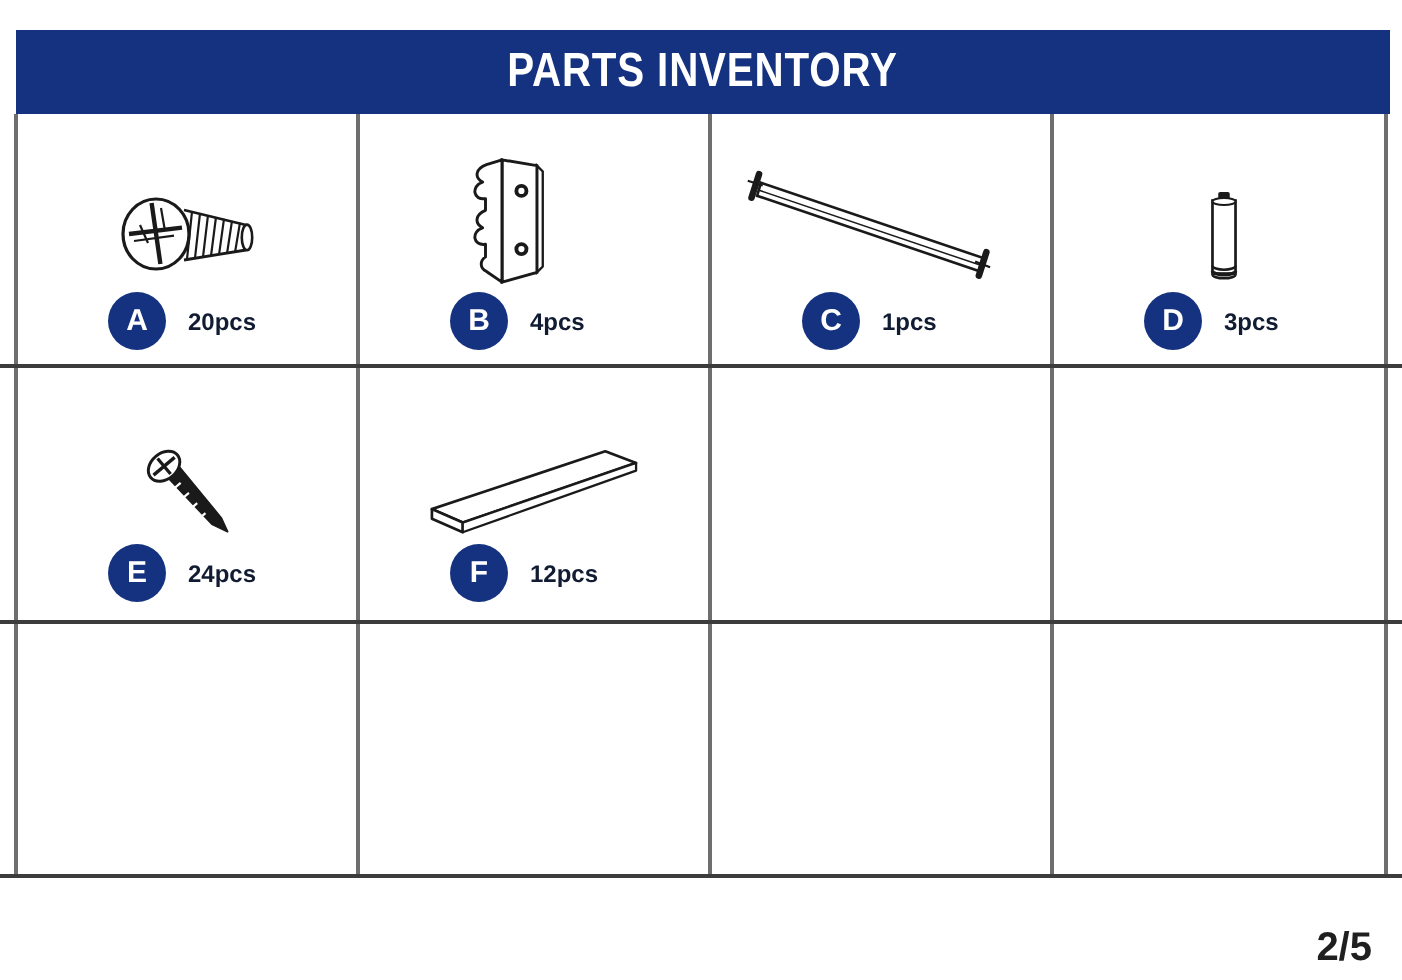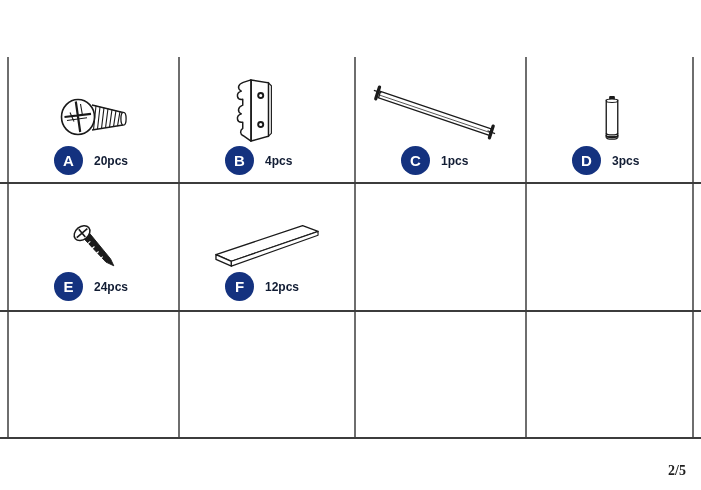--- a/index.html
+++ b/index.html
@@ -49,32 +49,35 @@
   .badge {
     width:29px; height:29px; border-radius:50%;
     background:var(--brand-blue,#14327f);
     color:#fff; font-weight:bold; font-size:15px;
     display:flex; align-items:center; justify-content:center;
   }
   .qty { font-weight:bold; font-size:12px; color:var(--label-text,#111c33); }
 
   .page-indicator {
     position:absolute; top:463px; right:15px;
-    font-weight:bold; font-size:14px; color:var(--page-text,#1f1f1f);font-family:Liberation Serif, serif;
+    font-weight:bold; font-size:20px; color:var(--page-text,#1f1f1f);
   }
 
   .off-b { margin-right:32px; }  
   .off-c { margin-right:14px; }
   svg { display:block; }
 </style>
 </head>
 <body>
 
 <div class="page">
 
+  <div class="header-bar">
+    <div class="header-title">PARTS INVENTORY</div>
+  </div>
 
   <div class="grid">
 
     <div class="cell">
       <div class="icon-box">
         <svg viewBox="0 0 78 52" width="78" height="52">
           <path d="M37 14 L68 21.5 M37 39 L68 34" stroke="#1a1a1a" stroke-width="1.4" fill="none"></path>
           <ellipse cx="68.5" cy="27.7" rx="2.6" ry="6.4" fill="#fff" stroke="#1a1a1a" stroke-width="1.3"></ellipse>
           <path d="M41 14.8 L38.5 38.6 M45 15.7 L42.5 38 M49 16.6 L46.5 37.5 M53 17.5 L50.5 37 M57 18.4 L54.5 36.4 M61 19.4 L58.5 35.8 M65 20.3 L62.5 35.2" stroke="#1a1a1a" stroke-width="1.1" fill="none"></path>
           <ellipse cx="23" cy="26" rx="16.5" ry="17.5" fill="#fff" stroke="#1a1a1a" stroke-width="1.6"></ellipse>

